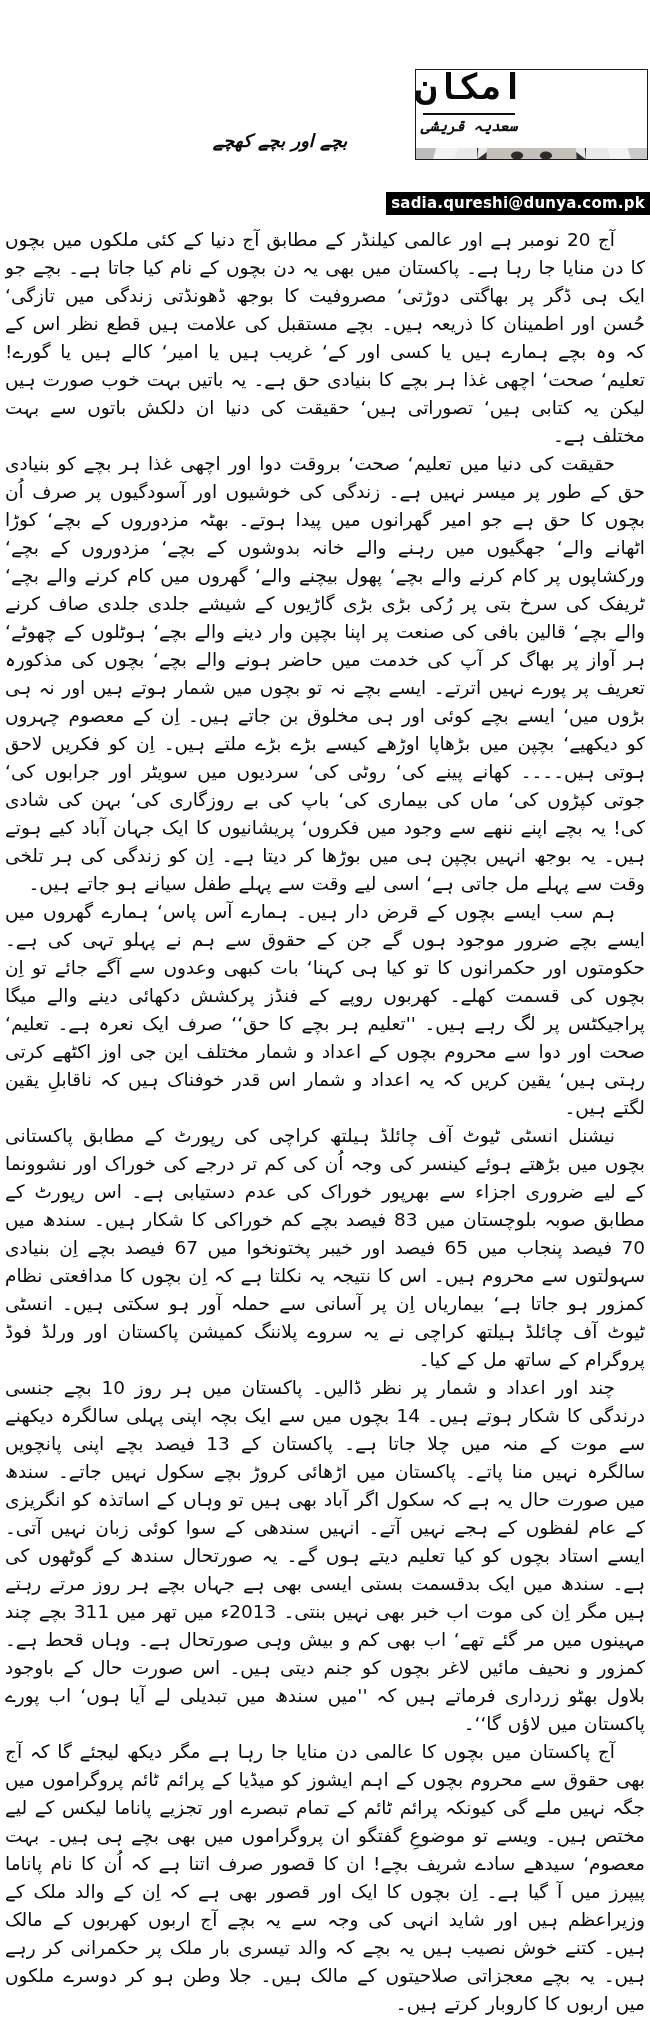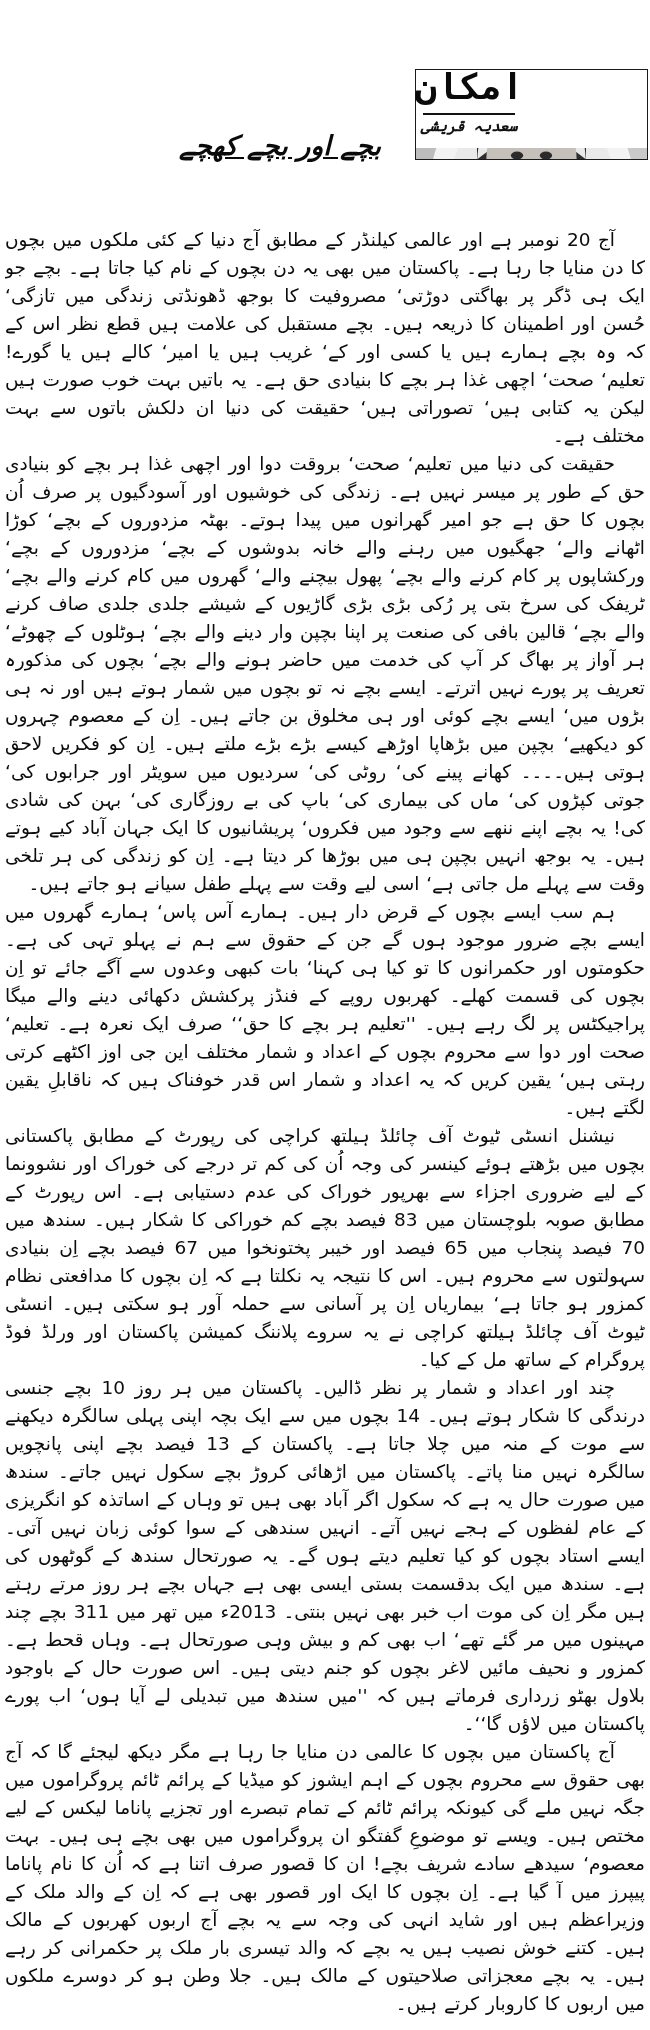--- a/index.html
+++ b/index.html
@@ -30,21 +30,21 @@
   .photo svg { display:block; width:100%; height:100%; }
   .email-bar {
     position:absolute; top:192px; left:386px; width:264px; height:23px;
     background:#000; color:#fff; font-weight:bold; font-size:15px;
     line-height:23px; text-align:center; letter-spacing:0.2px;
   }
   
   .article-title {
     position:absolute; top:130px; left:150px; width:260px;
     text-align:center; direction:rtl;
-    font-size:27px; font-weight:bold; font-style:italic; color:#0a0a0a;text-decoration:underline;
+    font-size:18px; font-weight:bold; font-style:italic; color:#0a0a0a;
   }
   
   .article-body {
     position:absolute; top:226px; left:5px; width:640px; height:1795px;
     direction:rtl; text-align:justify; overflow:hidden;
   }
   .article-body p {
     font-size:18.5px; line-height:28px; color:#0c0c0c;
     text-indent:30px; word-spacing:1px;
   }
@@ -81,20 +81,21 @@
 
         <path d="M64,64 L63,74 L66,75" stroke="#9a948e" stroke-width="1.4" fill="none"></path>
         <path d="M57,83 C61,80 67,80 71,83 C67,86 61,86 57,83 Z" fill="#8d8781"></path>
 
         <path d="M52,94 L52,104 C44,108 40,114 38,122 L90,122 C88,114 84,108 76,104 L76,94 Z" fill="#b5afa9"></path>
         <path d="M46,122 C52,112 76,112 82,122 Z" fill="#383838"></path>
       </svg>
     </div>
   </div>
 
+  <div class="email-bar">sadia.qureshi@dunya.com.pk</div>
 
   <div class="article-title">بچے اور بچے کھچے</div>
 
   <div class="article-body">
 
       <p>آج 20 نومبر ہے اور عالمی کیلنڈر کے مطابق آج دنیا کے کئی ملکوں میں بچوں کا دن منایا جا رہا ہے۔ پاکستان میں بھی یہ دن بچوں کے نام کیا جاتا ہے۔ بچے جو ایک ہی ڈگر پر بھاگتی دوڑتی‘ مصروفیت کا بوجھ ڈھونڈتی زندگی میں تازگی‘ حُسن اور اطمینان کا ذریعہ ہیں۔ بچے مستقبل کی علامت ہیں قطع نظر اس کے کہ وہ بچے ہمارے ہیں یا کسی اور کے‘ غریب ہیں یا امیر‘ کالے ہیں یا گورے! تعلیم‘ صحت‘ اچھی غذا ہر بچے کا بنیادی حق ہے۔ یہ باتیں بہت خوب صورت ہیں لیکن یہ کتابی ہیں‘ تصوراتی ہیں‘ حقیقت کی دنیا ان دلکش باتوں سے بہت مختلف ہے۔</p>
 
       <p>حقیقت کی دنیا میں تعلیم‘ صحت‘ بروقت دوا اور اچھی غذا ہر بچے کو بنیادی حق کے طور پر میسر نہیں ہے۔ زندگی کی خوشیوں اور آسودگیوں پر صرف اُن بچوں کا حق ہے جو امیر گھرانوں میں پیدا ہوتے۔ بھٹہ مزدوروں کے بچے‘ کوڑا اٹھانے والے‘ جھگیوں میں رہنے والے خانہ بدوشوں کے بچے‘ مزدوروں کے بچے‘ ورکشاپوں پر کام کرنے والے بچے‘ پھول بیچنے والے‘ گھروں میں کام کرنے والے بچے‘ ٹریفک کی سرخ بتی پر رُکی بڑی بڑی گاڑیوں کے شیشے جلدی جلدی صاف کرنے والے بچے‘ قالین بافی کی صنعت پر اپنا بچپن وار دینے والے بچے‘ ہوٹلوں کے چھوٹے‘ ہر آواز پر بھاگ کر آپ کی خدمت میں حاضر ہونے والے بچے‘ بچوں کی مذکورہ تعریف پر پورے نہیں اترتے۔ ایسے بچے نہ تو بچوں میں شمار ہوتے ہیں اور نہ ہی بڑوں میں‘ ایسے بچے کوئی اور ہی مخلوق بن جاتے ہیں۔ اِن کے معصوم چہروں کو دیکھیے‘ بچپن میں بڑھاپا اوڑھے کیسے بڑے بڑے ملتے ہیں۔ اِن کو فکریں لاحق ہوتی ہیں۔۔۔۔ کھانے پینے کی‘ روٹی کی‘ سردیوں میں سویٹر اور جرابوں کی‘ جوتی کپڑوں کی‘ ماں کی بیماری کی‘ باپ کی بے روزگاری کی‘ بہن کی شادی کی! یہ بچے اپنے ننھے سے وجود میں فکروں‘ پریشانیوں کا ایک جہان آباد کیے ہوتے ہیں۔ یہ بوجھ انہیں بچپن ہی میں بوڑھا کر دیتا ہے۔ اِن کو زندگی کی ہر تلخی وقت سے پہلے مل جاتی ہے‘ اسی لیے وقت سے پہلے طفل سیانے ہو جاتے ہیں۔</p>
 
       <p>ہم سب ایسے بچوں کے قرض دار ہیں۔ ہمارے آس پاس‘ ہمارے گھروں میں ایسے بچے ضرور موجود ہوں گے جن کے حقوق سے ہم نے پہلو تہی کی ہے۔ حکومتوں اور حکمرانوں کا تو کیا ہی کہنا‘ بات کبھی وعدوں سے آگے جائے تو اِن بچوں کی قسمت کھلے۔ کھربوں روپے کے فنڈز پرکشش دکھائی دینے والے میگا پراجیکٹس پر لگ رہے ہیں۔ ''تعلیم ہر بچے کا حق‘‘ صرف ایک نعرہ ہے۔ تعلیم‘ صحت اور دوا سے محروم بچوں کے اعداد و شمار مختلف این جی اوز اکٹھے کرتی رہتی ہیں‘ یقین کریں کہ یہ اعداد و شمار اس قدر خوفناک ہیں کہ ناقابلِ یقین لگتے ہیں۔</p>

